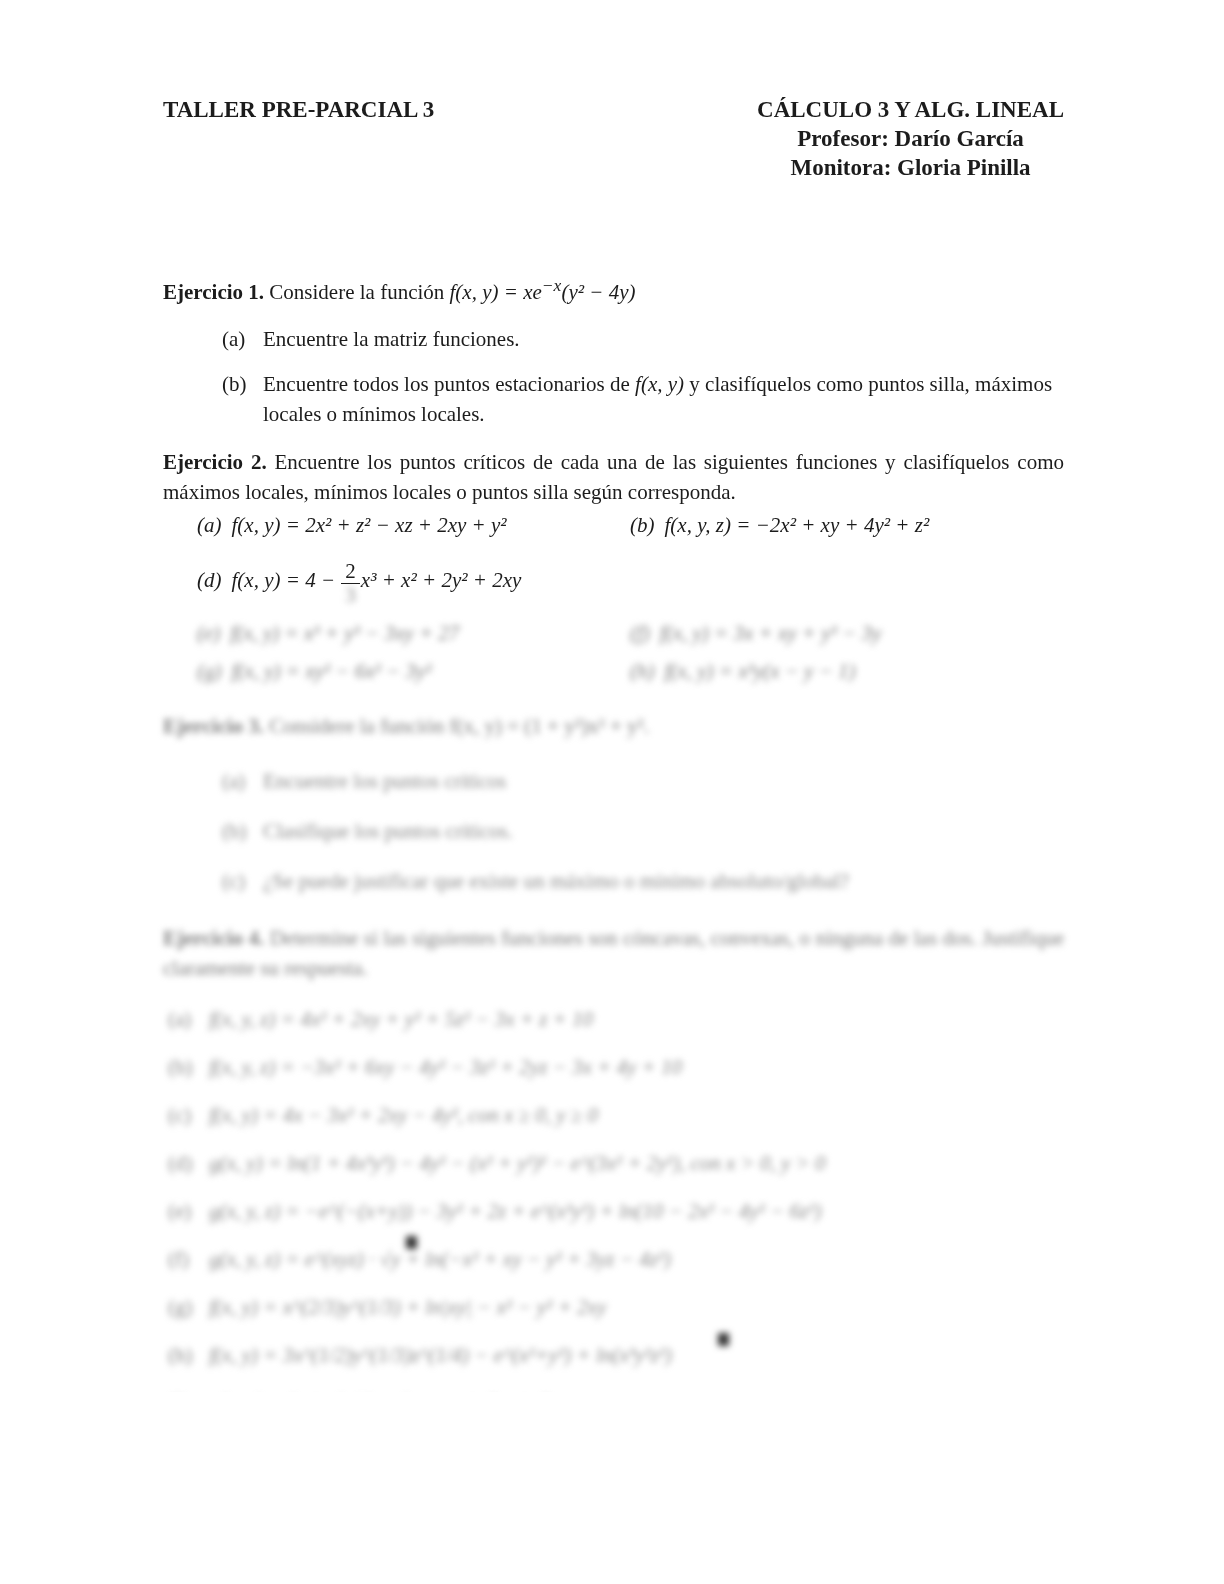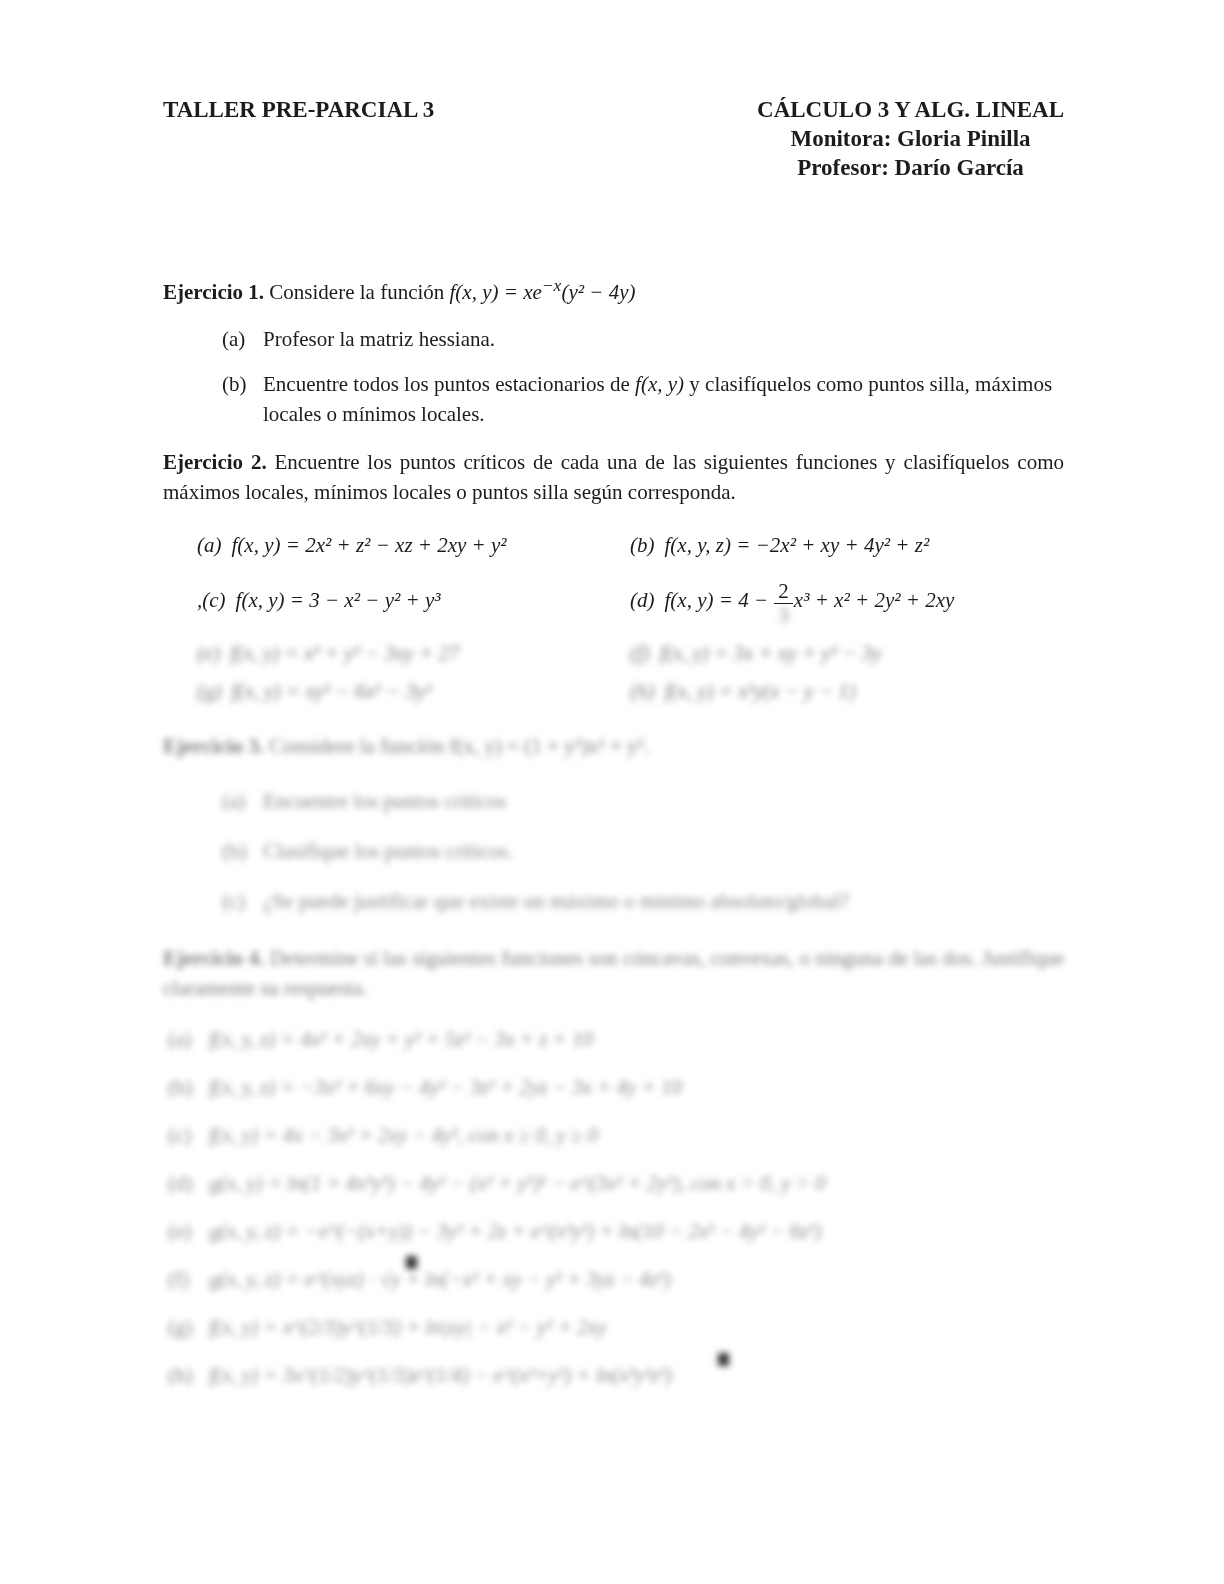--- a/index.html
+++ b/index.html
@@ -37,21 +37,21 @@
   .item-b1 { margin-top: 15px; }
   .ej2 { margin-top: 18px; }
 
   
   .frow {
     display: grid;
     grid-template-columns: 433px auto;
     padding-left: 34px;
   }
   .frow .fitem { line-height: 36px; }
-  .frow1 { margin-top: 20px; }
+  .frow1 { }
   .frow2 { margin-top: 6px; }
   .frow2 .fitem { line-height: 62px; }
   .frow3 { margin-top: 4px; }
   .frow4 { margin-top: 2px; }
   .fmarker { font-style: italic; margin-right: 10px; }
 
   .frac {
     display: inline-block;
     vertical-align: -0.72em;
     text-align: center;
@@ -101,31 +101,31 @@
 <body>
 
 <div class="page">
 
   <div class="doc-header">
     <div class="hblock">
       <div>TALLER PRE-PARCIAL 3</div>
     </div>
     <div class="hblock">
       <div>CÁLCULO 3 Y ALG. LINEAL</div>
+      <div>Profesor: Darío García</div>
       <div>Monitora: Gloria Pinilla</div>
-      <div>Profesor: Darío García</div>
     </div>
   </div>
 
   <div class="para ej1">
     <span class="label">Ejercicio 1.</span><span> Considere la función </span><span class="math"><span>f(x, y) = xe</span><sup>−x</sup><span>(y² − 4y)</span></span>
   </div>
   <div class="item item-a1">
     <span class="marker">(a)</span>
-    <span>Profesor la matriz hessiana.</span>
+    <span>Encuentre la matriz funciones.</span>
   </div>
   <div class="item item-b1">
     <span class="marker">(b)</span>
     <span><span>Encuentre todos los puntos estacionarios de </span><span class="math">f(x, y)</span><span> y clasifíquelos como puntos silla, máximos locales o mínimos locales.</span></span>
   </div>
 
   <div class="para ej2">
     <span class="label">Ejercicio 2.</span><span> Encuentre los puntos críticos de cada una de las siguientes funciones y clasifíquelos como máximos locales, mínimos locales o puntos silla según corresponda.</span>
   </div>
 
@@ -133,23 +133,20 @@
     <div class="fitem">
       <span class="fmarker">(a)</span><span class="math">f(x, y) = 2x² + z² − xz + 2xy + y²</span>
     </div>
     <div class="fitem">
       <span class="fmarker">(b)</span><span class="math">f(x, y, z) = −2x² + xy + 4y² + z²</span>
     </div>
   </div>
 
   <div class="frow frow2">
     <div class="fitem">
-      <span class="fmarker">,(c)</span><span class="math">f(x, y) = 3 − x² − y² + y³</span>
-    </div>
-    <div class="fitem">
       <span class="fmarker">(d)</span><span class="math">f(x, y) = 4 − </span><span class="frac"><span class="num">2</span><span class="den">3</span></span><span class="math">x³ + x² + 2y² + 2xy</span>
     </div>
   </div>
 
   <div class="frow frow3 blurred">
     <div class="fitem">
       <span class="fmarker">(e)</span><span class="math">f(x, y) = x³ + y³ − 3xy + 27</span>
     </div>
     <div class="fitem">
       <span class="fmarker">(f)</span><span class="math">f(x, y) = 3x + xy + y³ − 3y</span>

